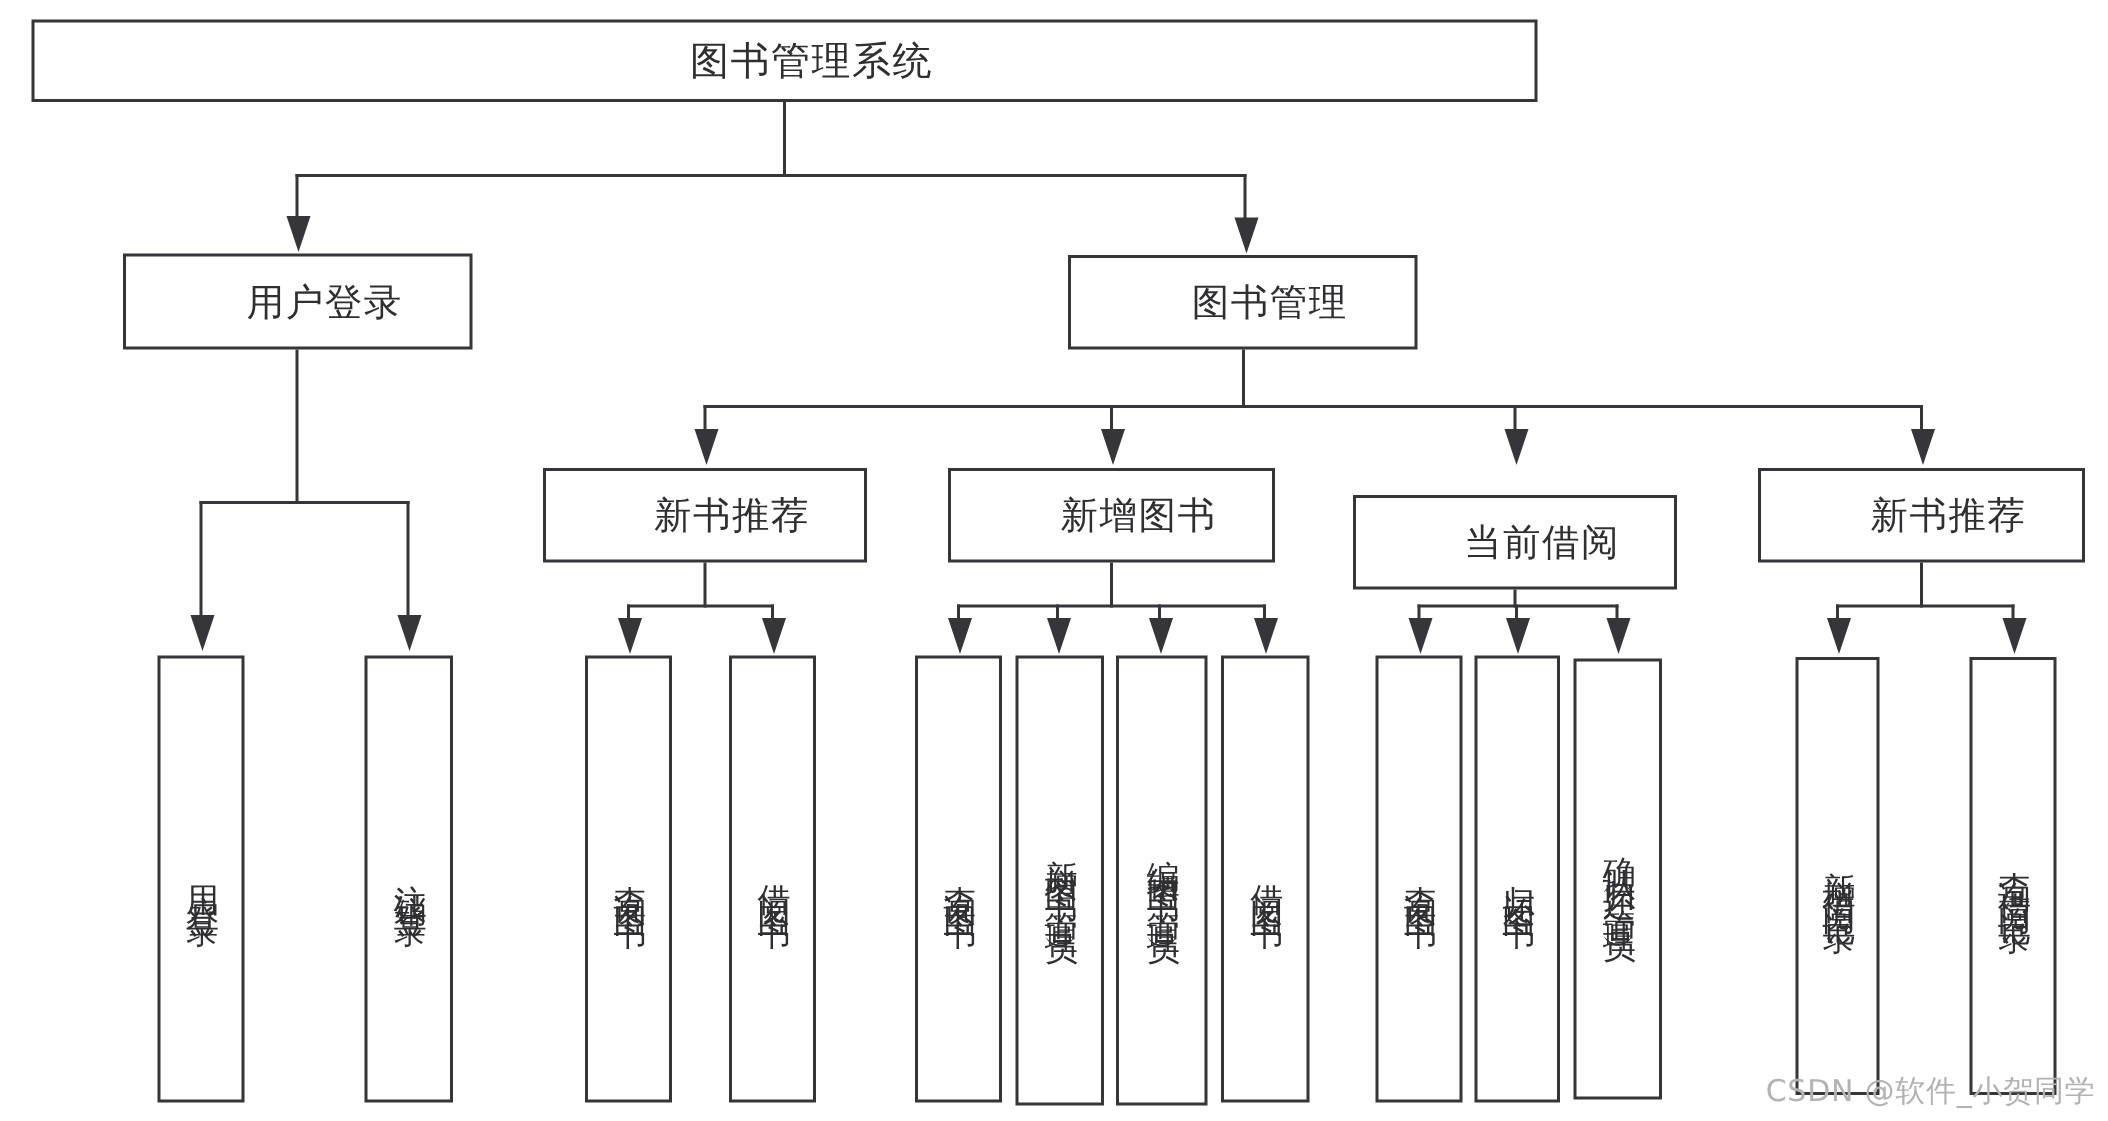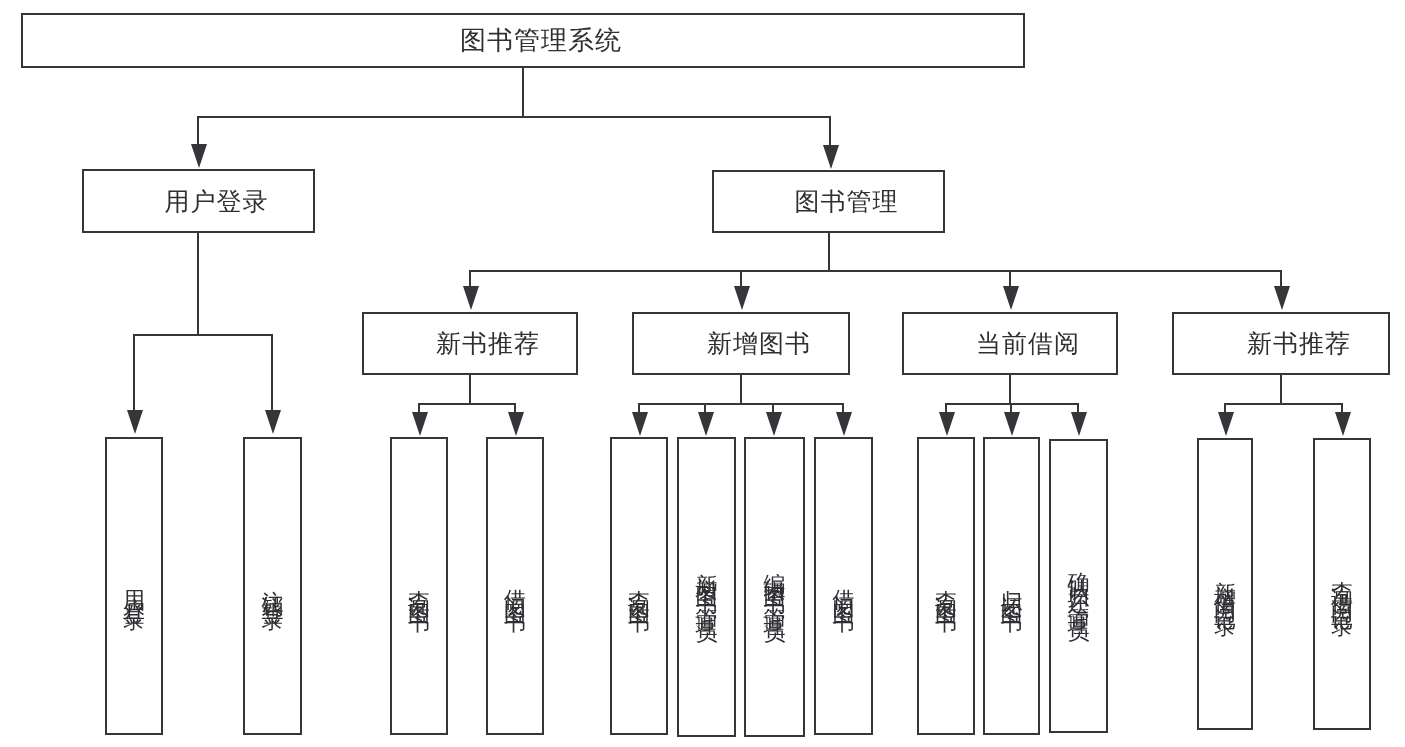--- a/index.html
+++ b/index.html
@@ -136,21 +136,21 @@
   <div class="box hbox" style="left:362px;top:312px;width:216px;height:63px">
     <span>新书推荐</span>
   </div>
 
   <div class="box hbox" style="left:712px;top:170px;width:233px;height:63px">
     <span>图书管理</span>
   </div>
   <div class="box hbox" style="left:632px;top:312px;width:218px;height:63px">
     <span>新增图书</span>
   </div>
-  <div class="box hbox" style="left:902px;top:312px;width:216px;height:63px">
+  <div class="box hbox" style="left:902px;top:330px;width:216px;height:63px">
     <span>当前借阅</span>
   </div>
   <div class="box hbox" style="left:1172px;top:312px;width:218px;height:63px">
     <span>新书推荐</span>
   </div>
 
   <div class="box vbox" style="left:105px;top:437px;width:58px;height:298px">
     <span class="vtext">用户登录</span>
   </div>
   <div class="box vbox" style="left:243px;top:437px;width:59px;height:298px">
@@ -187,13 +187,14 @@
     <span class="vtext">确认归还（管理员）</span>
   </div>
 
   <div class="box vbox" style="left:1197px;top:438px;width:56px;height:292px">
     <span class="vtext">新增借阅记录</span>
   </div>
   <div class="box vbox" style="left:1313px;top:438px;width:58px;height:292px">
     <span class="vtext">查询借阅记录</span>
   </div>
 
+  <div class="watermark">CSDN @软件_小贺同学</div>
 </div>
 
 </body></html>

